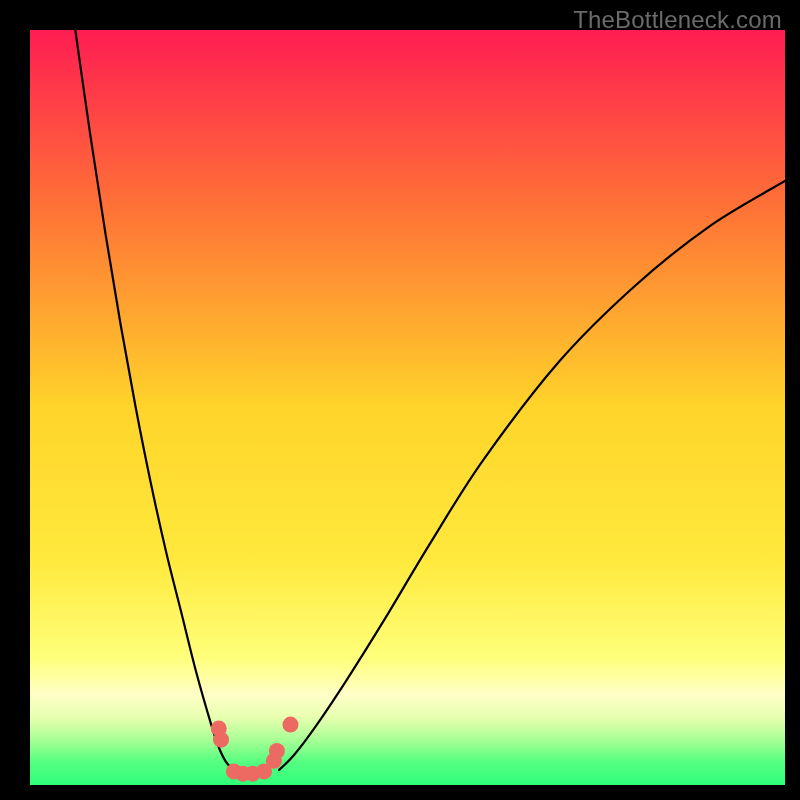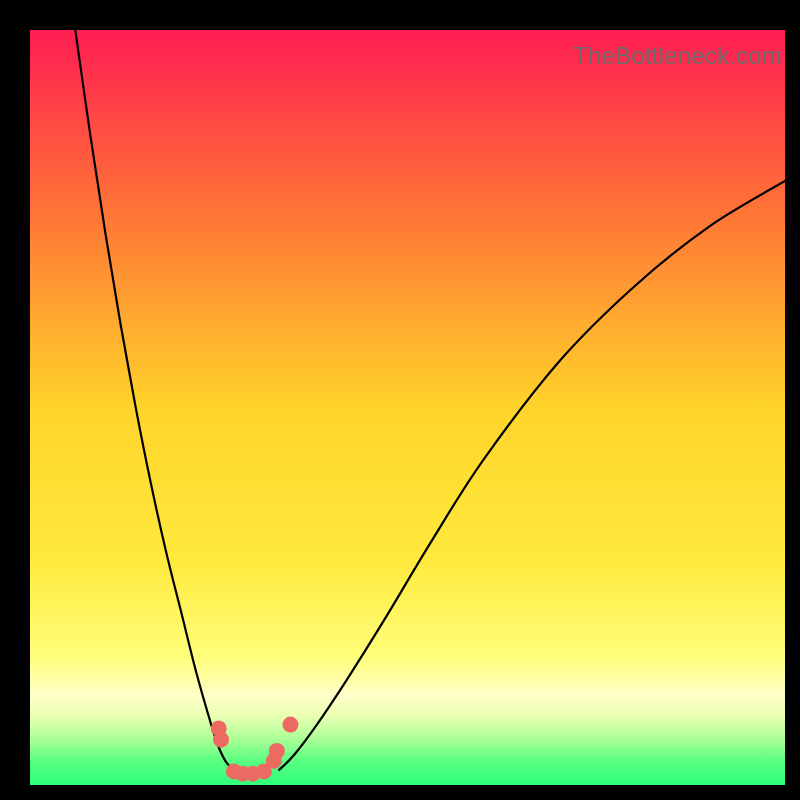--- a/index.html
+++ b/index.html
@@ -19,21 +19,20 @@
   .watermark {
     position: absolute;
     top: 6px;
     right: 18px;
     font-family: Arial, Helvetica, sans-serif;
     font-size: 24px;
     font-weight: 500;
     color: #6b6b6b;
     letter-spacing: 0.2px;
     z-index: 10;
-    margin-top: 36px;
   }
   .plot {
     position: absolute;
     left: 30px;
     top: 30px;
     width: 755px;
     height: 755px;
     overflow: hidden;
   }
   .plot svg {

